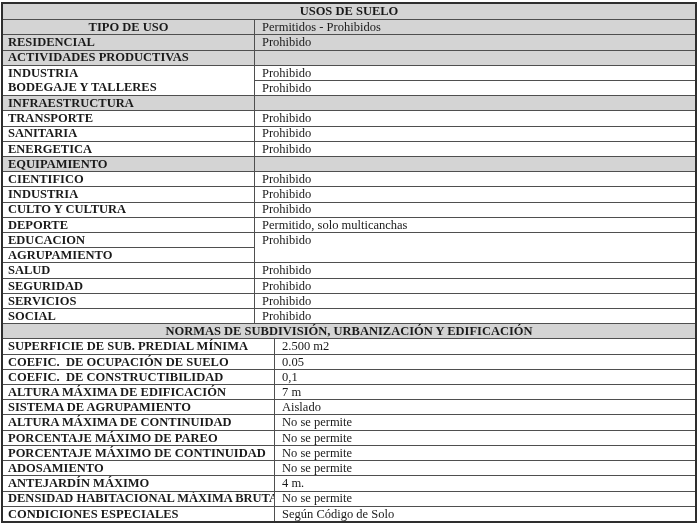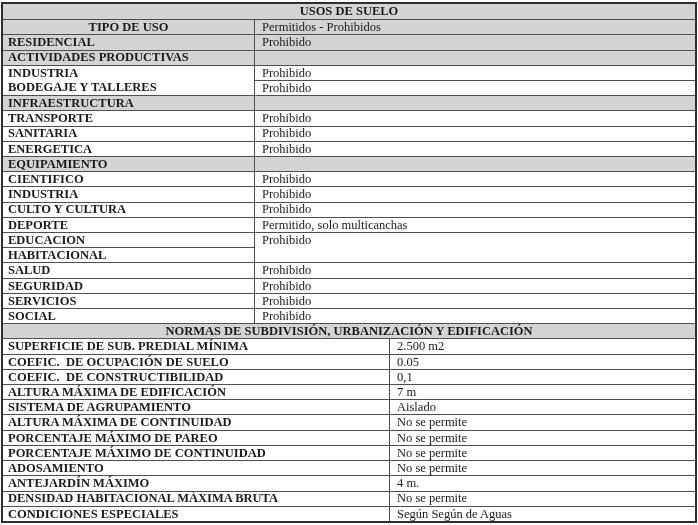--- a/index.html
+++ b/index.html
@@ -24,21 +24,21 @@
   }
   .row{flex:1 1 0;display:flex;min-height:0;}
   .cell{
     box-sizing:border-box;display:flex;align-items:center;
     font-size:12.5px;line-height:1;overflow:hidden;white-space:pre;
   }
   .row:not(:first-child) .cell{border-top:1px solid var(--line);}
   .cell.nt{border-top:none !important;}
   .c1{flex:0 0 auto;border-right:1px solid var(--line);}
   .w1{width:252px;}
-  .w2{width:387px;}
+  .w2{width:272px;}
   .c2{flex:1 1 auto;}
   .lbl{font-weight:bold;padding-left:5px;}
   .val{font-weight:normal;padding-left:7px;}
   .ctr{justify-content:center;padding-left:0;}
   .cfull{flex:1 1 auto;justify-content:center;font-weight:bold;}
   .shaded{background:var(--shaded);}
 </style>
 </head>
 <body>
 
@@ -104,21 +104,21 @@
       </div>
       <div class="row">
         <div class="cell c1 w1 lbl">DEPORTE</div>
         <div class="cell c2 val">Permitido, solo multicanchas</div>
       </div>
       <div class="row">
         <div class="cell c1 w1 lbl">EDUCACION</div>
         <div class="cell c2 val">Prohibido</div>
       </div>
       <div class="row">
-        <div class="cell c1 w1 lbl">HABITACIONAL</div>
+        <div class="cell c1 w1 lbl">AGRUPAMIENTO</div>
       </div>
       <div class="row">
         <div class="cell c1 w1 lbl">SALUD</div>
         <div class="cell c2 val">Prohibido</div>
       </div>
       <div class="row">
         <div class="cell c1 w1 lbl">SEGURIDAD</div>
         <div class="cell c2 val">Prohibido</div>
       </div>
       <div class="row">
@@ -172,16 +172,16 @@
       <div class="row">
         <div class="cell c1 w2 lbl">ANTEJARDÍN MÁXIMO</div>
         <div class="cell c2 val">4 m.</div>
       </div>
       <div class="row">
         <div class="cell c1 w2 lbl">DENSIDAD HABITACIONAL MÁXIMA BRUTA</div>
         <div class="cell c2 val">No se permite</div>
       </div>
       <div class="row">
         <div class="cell c1 w2 lbl">CONDICIONES ESPECIALES</div>
-        <div class="cell c2 val">Según Según de Aguas</div>
+        <div class="cell c2 val">Según Código de Solo</div>
       </div>
     </div>
 </div>
 
 </body></html>

